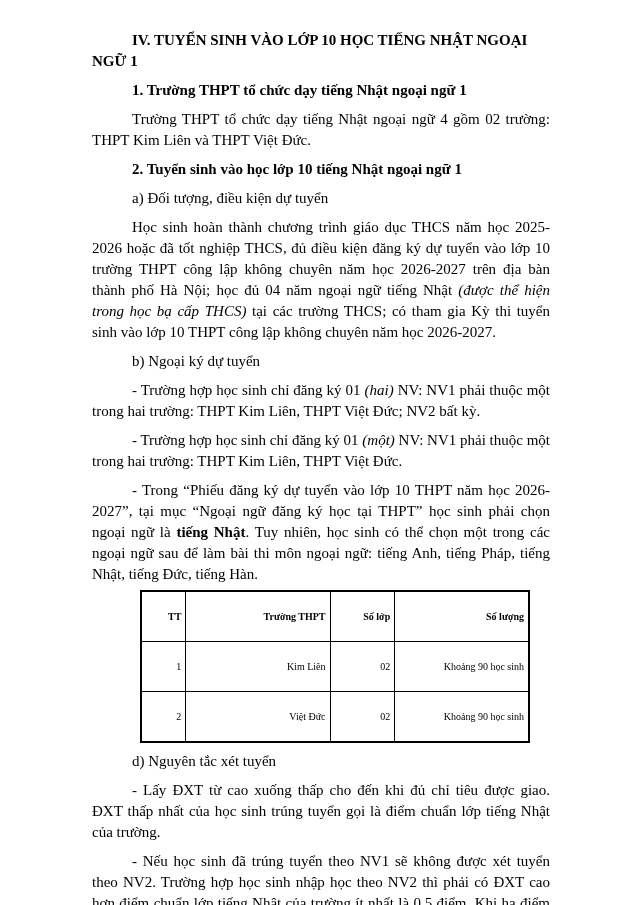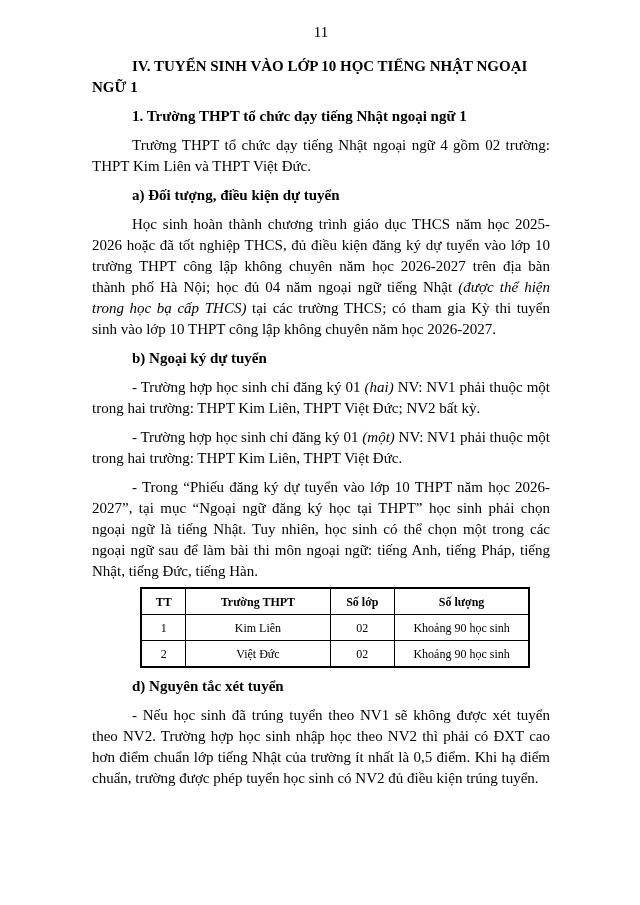--- a/index.html
+++ b/index.html
@@ -25,66 +25,66 @@
     margin: 0 0 13px 0;
   }
   p {
     margin: 8px 0 5px 0;
   }
   .heading {
     font-weight: bold;
     text-indent: 40px;
   }
   .heading-normal {
-    font-weight: bold;
+    font-weight: normal;
     text-indent: 40px;
   }
   .body-par {
     text-align: justify;
     text-indent: 40px;
   }
   .italic { font-style: italic; }
-  .bold { font-weight: normal; }
+  .bold { font-weight: bold; }
   .tablewrap {
     margin: 2px 0 7px 48px;
   }
   table.quota {
     border-collapse: collapse;
     width: 390px;
     border: 2px solid #000000;
   }
   table.quota th,
   table.quota td {
     border: 1px solid #000000;
-    text-align: center;
+    text-align: right;
     vertical-align: middle;
     height: 25px;
-    padding: 0 4px;
-    font-size: 12px;
+    padding: 12px 4px;
+    font-size: 10px;
     line-height: 18px;
   }
   table.quota th { font-weight: bold; }
   .col-tt  { width: 45px; }
   .col-sch { width: 145px; }
   .col-cls { width: 65px; }
   .col-qty { width: 135px; }
 </style>
 </head>
 <body>
 
 <div class="page">
 
-  <div class="pageno">11</div>
 
   <p class="heading">IV. TUYỂN SINH VÀO LỚP 10 HỌC TIẾNG NHẬT NGOẠI NGỮ 1</p>
 
   <p class="heading">1. Trường THPT tổ chức dạy tiếng Nhật ngoại ngữ 1</p>
 
   <p class="body-par">Trường THPT tổ chức dạy tiếng Nhật ngoại ngữ 4 gồm 02 trường: THPT Kim Liên và THPT Việt Đức.</p>
 
+  <p class="heading">2. Tuyển sinh vào học lớp 10 tiếng Nhật ngoại ngữ 1</p>
 
   <p class="heading-normal">a) Đối tượng, điều kiện dự tuyển</p>
 
   <p class="body-par"><span>Học sinh hoàn thành chương trình giáo dục THCS năm học 2025-2026 hoặc đã tốt nghiệp THCS, đủ điều kiện đăng ký dự tuyển vào lớp 10 trường THPT công lập không chuyên năm học 2026-2027 trên địa bàn thành phố Hà Nội; học đủ 04 năm ngoại ngữ tiếng Nhật </span><span class="italic">(được thể hiện trong học bạ cấp THCS)</span><span> tại các trường THCS; có tham gia Kỳ thi tuyển sinh vào lớp 10 THPT công lập không chuyên năm học 2026-2027.</span></p>
 
   <p class="heading-normal">b) Ngoại ký dự tuyển</p>
 
 
   <p class="body-par"><span>- Trường hợp học sinh chỉ đăng ký 01 </span><span class="italic">(hai)</span><span> NV: NV1 phải thuộc một trong hai trường: THPT Kim Liên, THPT Việt Đức; NV2 bất kỳ.</span></p>
 
@@ -121,16 +121,17 @@
           <td>Việt Đức</td>
           <td>02</td>
           <td>Khoảng 90 học sinh</td>
         </tr>
       </tbody>
     </table>
   </div>
 
   <p class="heading-normal">d) Nguyên tắc xét tuyển</p>
 
+  <p class="body-par">- Lấy ĐXT từ cao xuống thấp cho đến khi đủ chỉ tiêu được giao. ĐXT thấp nhất của học sinh trúng tuyển gọi là điểm chuẩn lớp tiếng Nhật của trường.</p>
 
   <p class="body-par">- Nếu học sinh đã trúng tuyển theo NV1 sẽ không được xét tuyển theo NV2. Trường hợp học sinh nhập học theo NV2 thì phải có ĐXT cao hơn điểm chuẩn lớp tiếng Nhật của trường ít nhất là 0,5 điểm. Khi hạ điểm chuẩn, trường được phép tuyển học sinh có NV2 đủ điều kiện trúng tuyển.</p>
 
 </div>
 
 </body></html>

